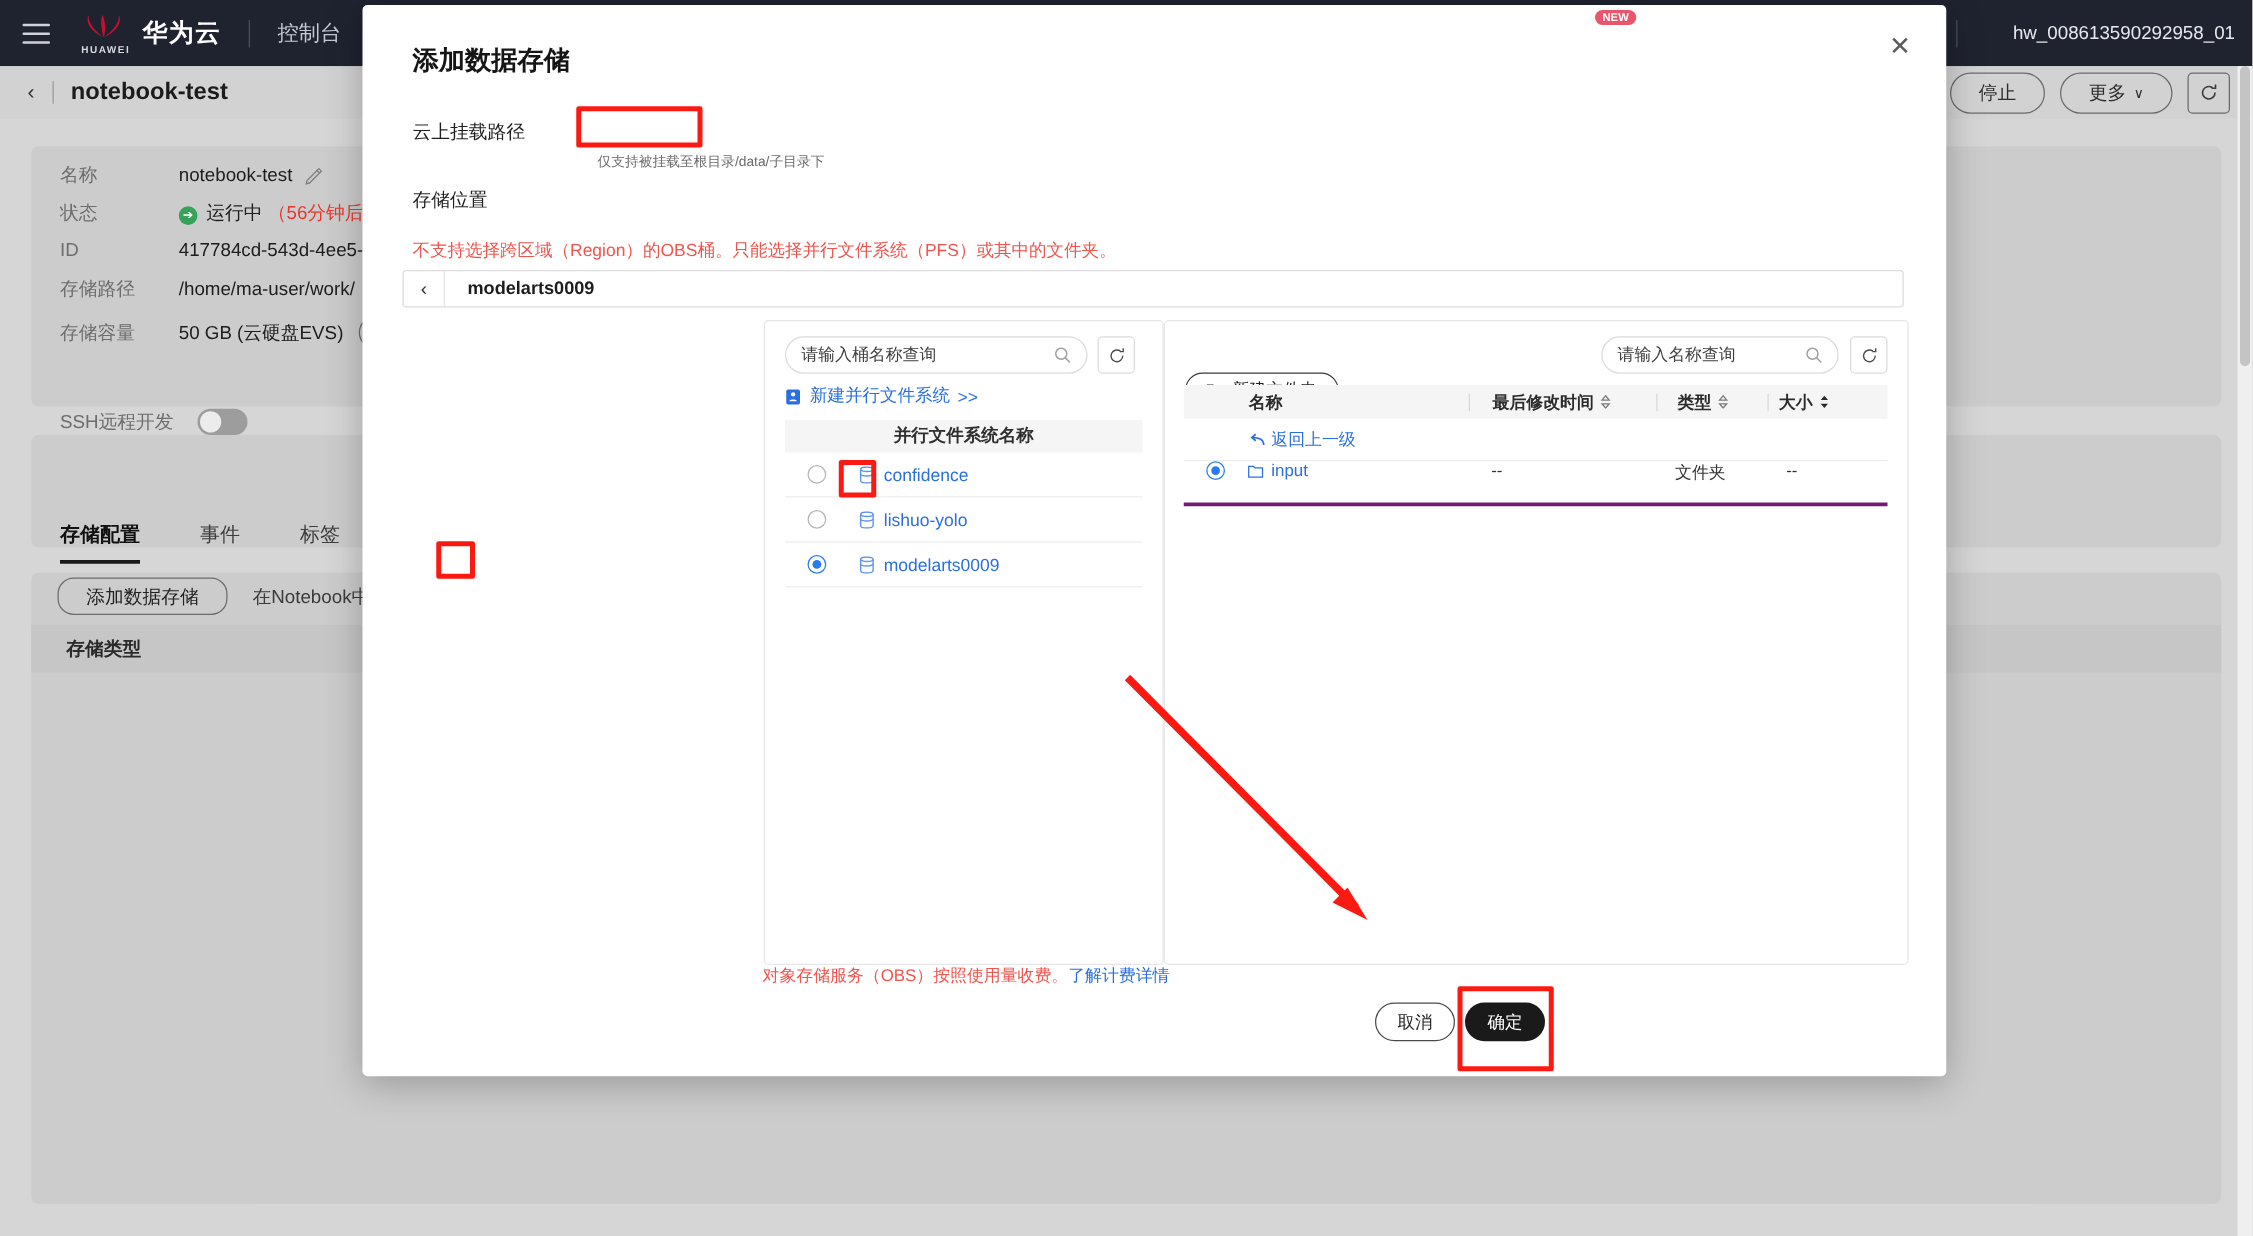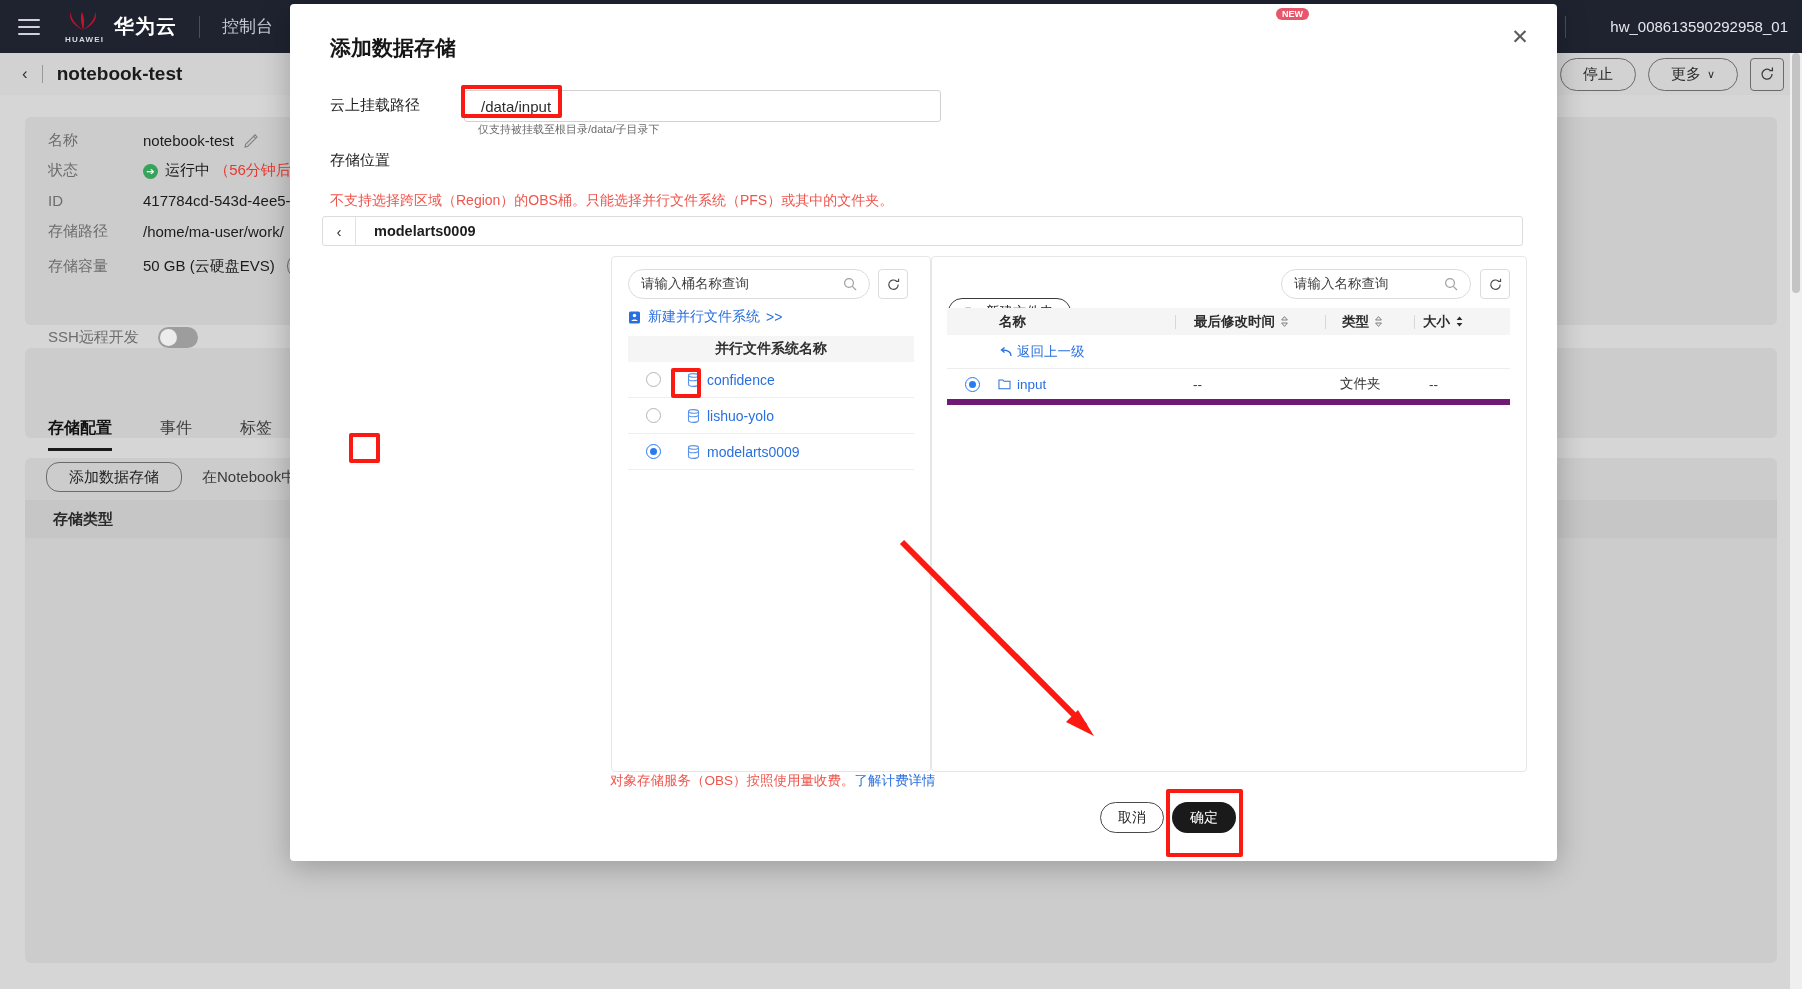--- a/index.html
+++ b/index.html
@@ -134,21 +134,21 @@
     border-radius: 14px; display: flex; align-items: center; gap: 7px; padding: 0 16px; font-size: 13.5px; color: #1f1f1f; margin-top: 28px; }
 
   .ftable-head { position: absolute; left: 657px; top: 304px; width: 563px; height: 27px;
     background: #f5f5f5; display: flex; align-items: center; font-size: 13.5px; font-weight: bold; color: #2c2c2c; }
   .ftable-head .c { display: flex; align-items: center; gap: 5px; }
   .ftable-sep { width: 1px; height: 14px; background: #d8d8d8; }
   .ret-row { position: absolute; left: 657px; top: 331px; width: 563px; height: 34px;
     display: flex; align-items: center; border-bottom: 1px solid #ededed; }
   .ret-link { margin-left: 52px; font-size: 13.5px; color: #2a6fe0; display: flex; align-items: center; gap: 5px; }
   .file-row { position: absolute; left: 657px; top: 365px; width: 563px; height: 36px;
-    display: flex; align-items: center; border-bottom: 6px solid #701a75; font-size: 13.5px; color: #333; }
+    display: flex; align-items: flex-start; border-bottom: 3px solid #701a75; font-size: 13.5px; color: #333; }
 
   .obs-note { position: absolute; left: 320px; top: 768px; font-size: 13.5px; color: #f0544c; }
   .obs-note a { color: #2a6fe0; text-decoration: none; }
   .cancel-btn { position: absolute; left: 810px; top: 798px; width: 64px; height: 31px;
     border: 1px solid #4a4a4a; border-radius: 16px; display: flex; align-items: center;
     justify-content: center; font-size: 14px; color: #1f1f1f; background: #fff; }
   .ok-btn { position: absolute; left: 882px; top: 798px; width: 64px; height: 31px;
     border-radius: 16px; background: #1a1a1a; color: #fff; display: flex; align-items: center;
     justify-content: center; font-size: 14px; }
 
@@ -297,21 +297,20 @@
         <i></i>
       </div>
   </div>
 
   <div class="modal">
 
     <div class="modal-title">添加数据存储</div>
     <div class="modal-close">✕</div>
 
     <div class="field-label">云上挂载路径</div>
-    <div class="field-input">/data/input</div>
     <div class="field-hint">仅支持被挂载至根目录/data/子目录下</div>
 
     <div class="section-label">存储位置</div>
     <div class="warn-text">不支持选择跨区域（Region）的OBS桶。只能选择并行文件系统（PFS）或其中的文件夹。</div>
 
     <div class="pathbar">
       <div class="back">‹</div>
       <div class="vsep"></div>
       <div class="cur">modelarts0009</div>
     </div>

